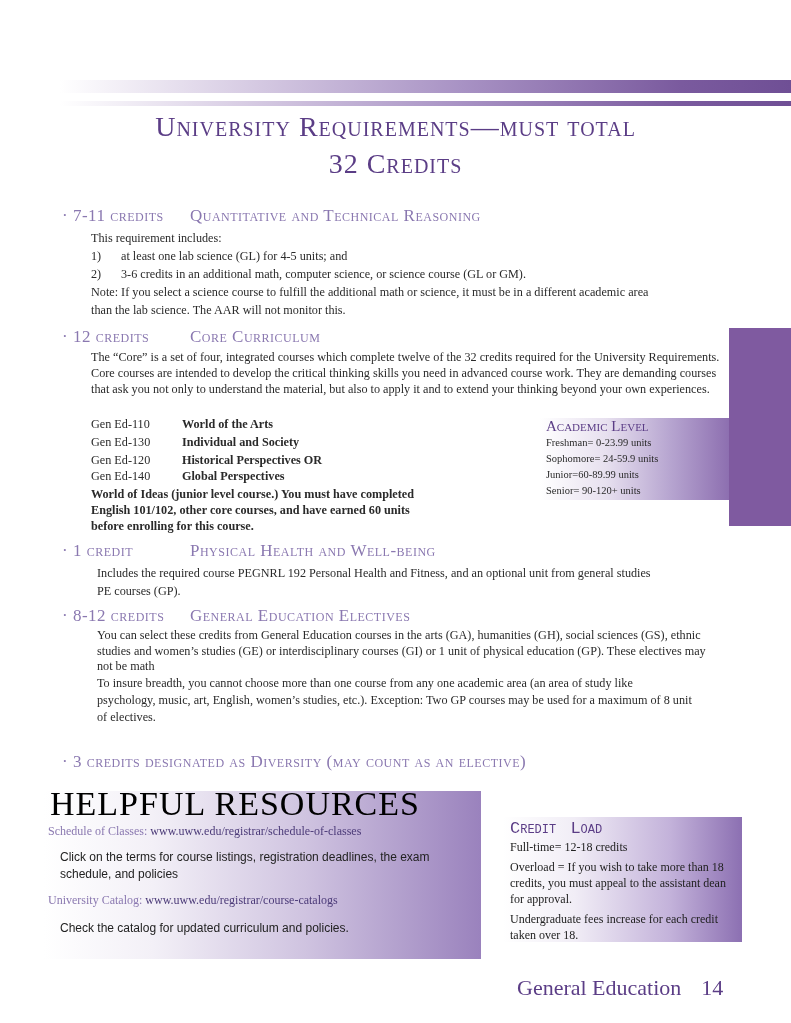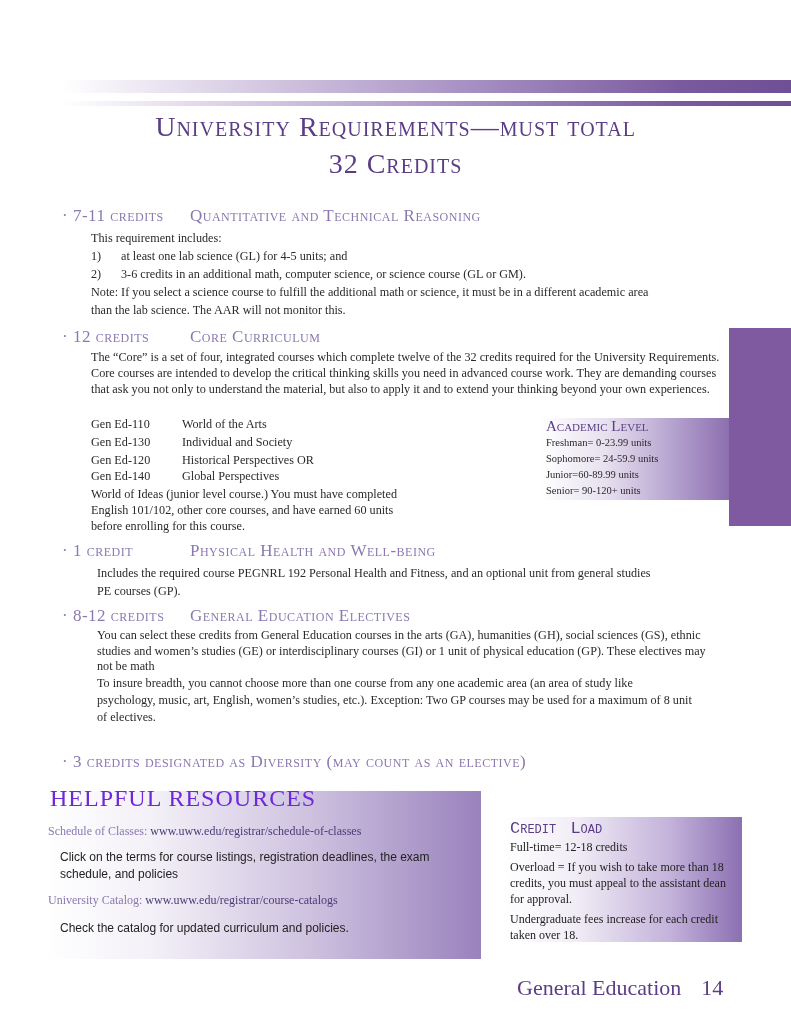--- a/index.html
+++ b/index.html
@@ -17,33 +17,33 @@
                     white-space: nowrap; }
     .section-head .credits { display: inline-block; width: 128px; }
     .body-text { position: absolute; font-family: "Liberation Serif", serif; font-size: 12.2px;
                  line-height: 18px; color: #2a2a2a; }
     .list-row { display: flex; }
     .list-row .num { width: 30px; }
     .gened { position: absolute; left: 91px; top: 416px; font-family: "Liberation Serif", serif;
              font-size: 12.2px; color: #2a2a2a; }
     .gened .row { display: flex; line-height: 16px; margin-bottom: 2px; }
     .gened .code { width: 91px; flex: none; }
-    .gened .name { width: 330px; }
+    .gened .name { width: 330px; font-weight: bold; }
     .side-tab { position: absolute; left: 729px; top: 328px; width: 62px; height: 198px;
                 background: #7f5aa0; }
     .academic { position: absolute; left: 540px; top: 418px; width: 189px; height: 82px;
                 background: linear-gradient(to right, #ffffff 0%, #e7e0ef 35%, #b5a3cf 70%, #8d6fb0 100%); }
     .academic .head { font-family: "Liberation Serif", serif; font-variant: small-caps; color: #5b3d86;
                       font-size: 15px; margin: 0 0 0 6px; line-height: 17px; }
     .academic .item { font-family: "Liberation Serif", serif; font-size: 10.5px; margin-left: 6px;
                       line-height: 16px; color: #2a2a2a; }
     .resources { position: absolute; left: 44px; top: 791px; width: 437px; height: 168px;
                  background: linear-gradient(to right, #ffffff 0%, #f3f0f7 25%, #cfc3e0 60%, #9a82bd 100%); }
     .resources-title { position: absolute; left: 50px; top: 785px; font-family: "Liberation Serif", serif;
-                       color: #6d28d9; font-size: 24px; letter-spacing: 1px; }
+                       color: #000000; font-size: 34px; letter-spacing: 1px; }
     .res-label { position: absolute; left: 48px; font-family: "Liberation Serif", serif; font-size: 12px;
                  color: #8a78b0; white-space: nowrap; }
     .res-label .url { color: #4b3a78; }
     .res-desc { position: absolute; left: 60px; width: 420px; font-family: Liberation Sans, sans-serif;
                 font-size: 12px; line-height: 17px; color: #222; }
     .credit-load { position: absolute; left: 503px; top: 817px; width: 239px; height: 125px;
                    background: linear-gradient(to right, #ffffff 0%, #f1edf6 30%, #c3b2da 70%, #8c70b2 100%); }
     .credit-load .head { font-family: Liberation Mono, monospace; font-variant: small-caps; color: #5b3d86;
                          font-size: 17px; margin: 2px 0 0 7px; line-height: 20px; word-spacing: 4px; }
     .credit-load .p { font-family: "Liberation Serif", serif; font-size: 12px; line-height: 16px;

